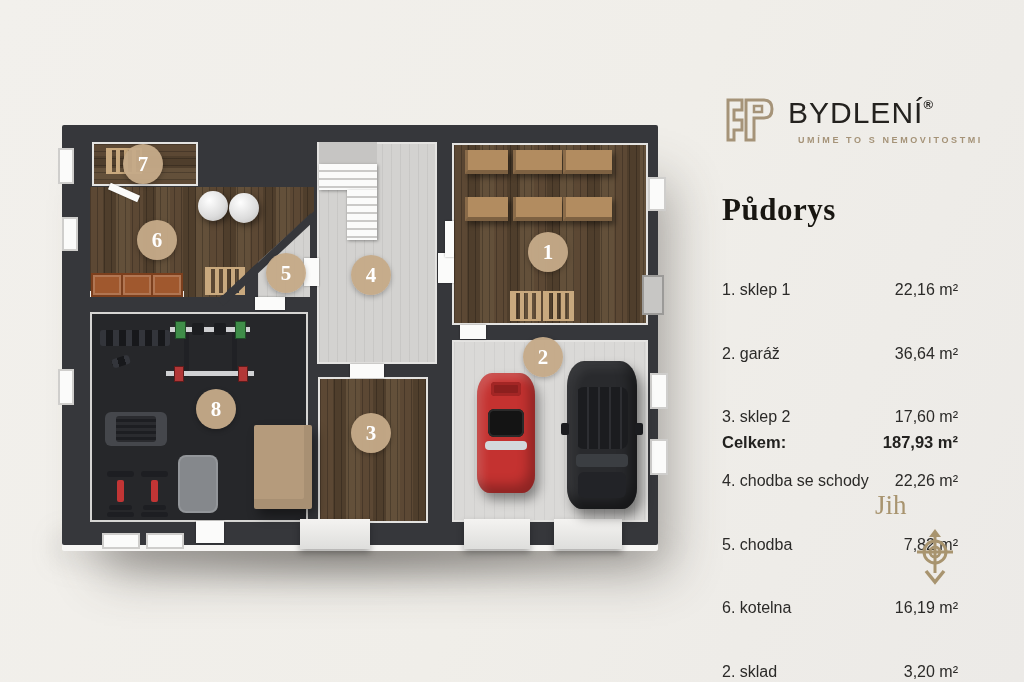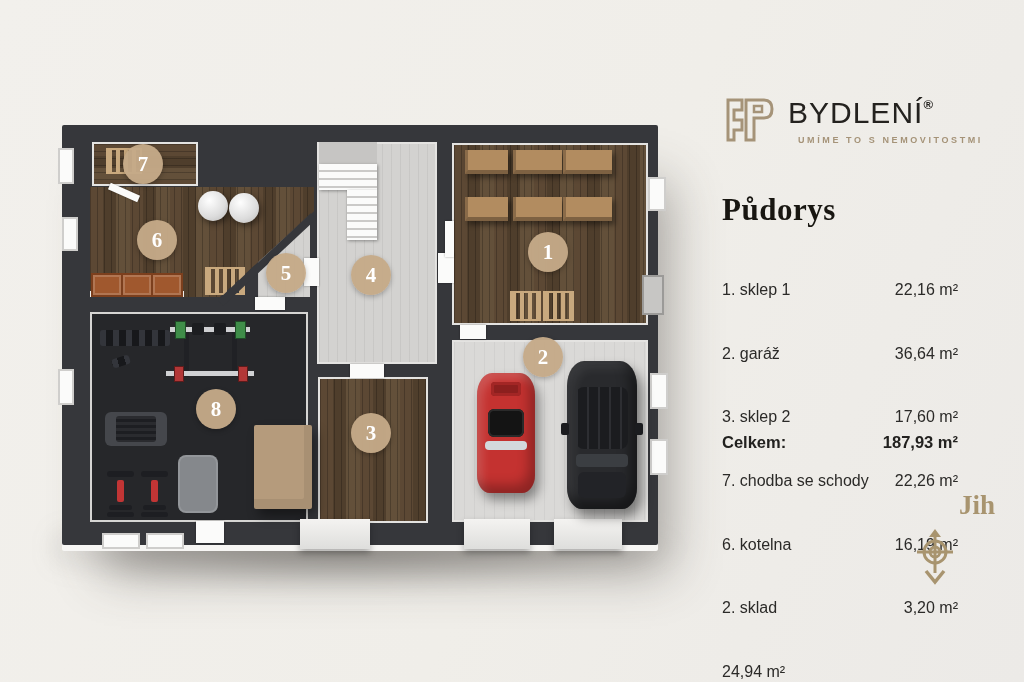--- a/index.html
+++ b/index.html
@@ -94,22 +94,22 @@
   .panel-title{position:absolute;left:722px;top:192px;
     font-family:"Liberation Serif","DejaVu Serif",serif;font-weight:bold;
     font-size:31px;color:#181611;letter-spacing:.5px;}
   .legend{position:absolute;left:722px;top:239px;width:236px;}
   .legend-row{display:flex;justify-content:space-between;height:21.7px;
     font-size:16px;color:#2b2a28;align-items:flex-start;margin-top:42px;}
   .legend-name{white-space:nowrap;}
   .legend-area{white-space:nowrap;}
   .total-row{position:absolute;left:722px;top:433px;width:236px;display:flex;
     justify-content:space-between;font-size:16.5px;font-weight:bold;color:#22211f;}
-  .jih{position:absolute;left:875px;top:490px;width:120px;text-align:right;
-    font-family:"Liberation Serif","DejaVu Serif",serif;font-weight:bold;
+  .jih{position:absolute;left:875px;top:490px;width:120px;text-align:left;
+    font-family:"Liberation Serif","DejaVu Serif",serif;font-weight:normal;
     font-size:27px;color:#a8946f;}
   .compass{position:absolute;left:905px;top:523px;}
 </style>
 </head>
 <body>
 
 <div class="stage">
 
   <div class="plan-shadow"></div>
 
@@ -244,22 +244,26 @@
     </div>
     <div class="legend-row">
       <span class="legend-name">2. garáž</span>
       <span class="legend-area">36,64 m²</span>
     </div>
     <div class="legend-row">
       <span class="legend-name">3. sklep 2</span>
       <span class="legend-area">17,60 m²</span>
     </div>
     <div class="legend-row">
-      <span class="legend-name">7. chodba se schody</span>
+      <span class="legend-name">4. chodba se schody</span>
       <span class="legend-area">22,26 m²</span>
+    </div>
+    <div class="legend-row">
+      <span class="legend-name">5. chodba</span>
+      <span class="legend-area">7,82 m²</span>
     </div>
     <div class="legend-row">
       <span class="legend-name">6. kotelna</span>
       <span class="legend-area">16,19 m²</span>
     </div>
     <div class="legend-row">
       <span class="legend-name">2. sklad</span>
       <span class="legend-area">3,20 m²</span>
     </div>
     <div class="legend-row">

